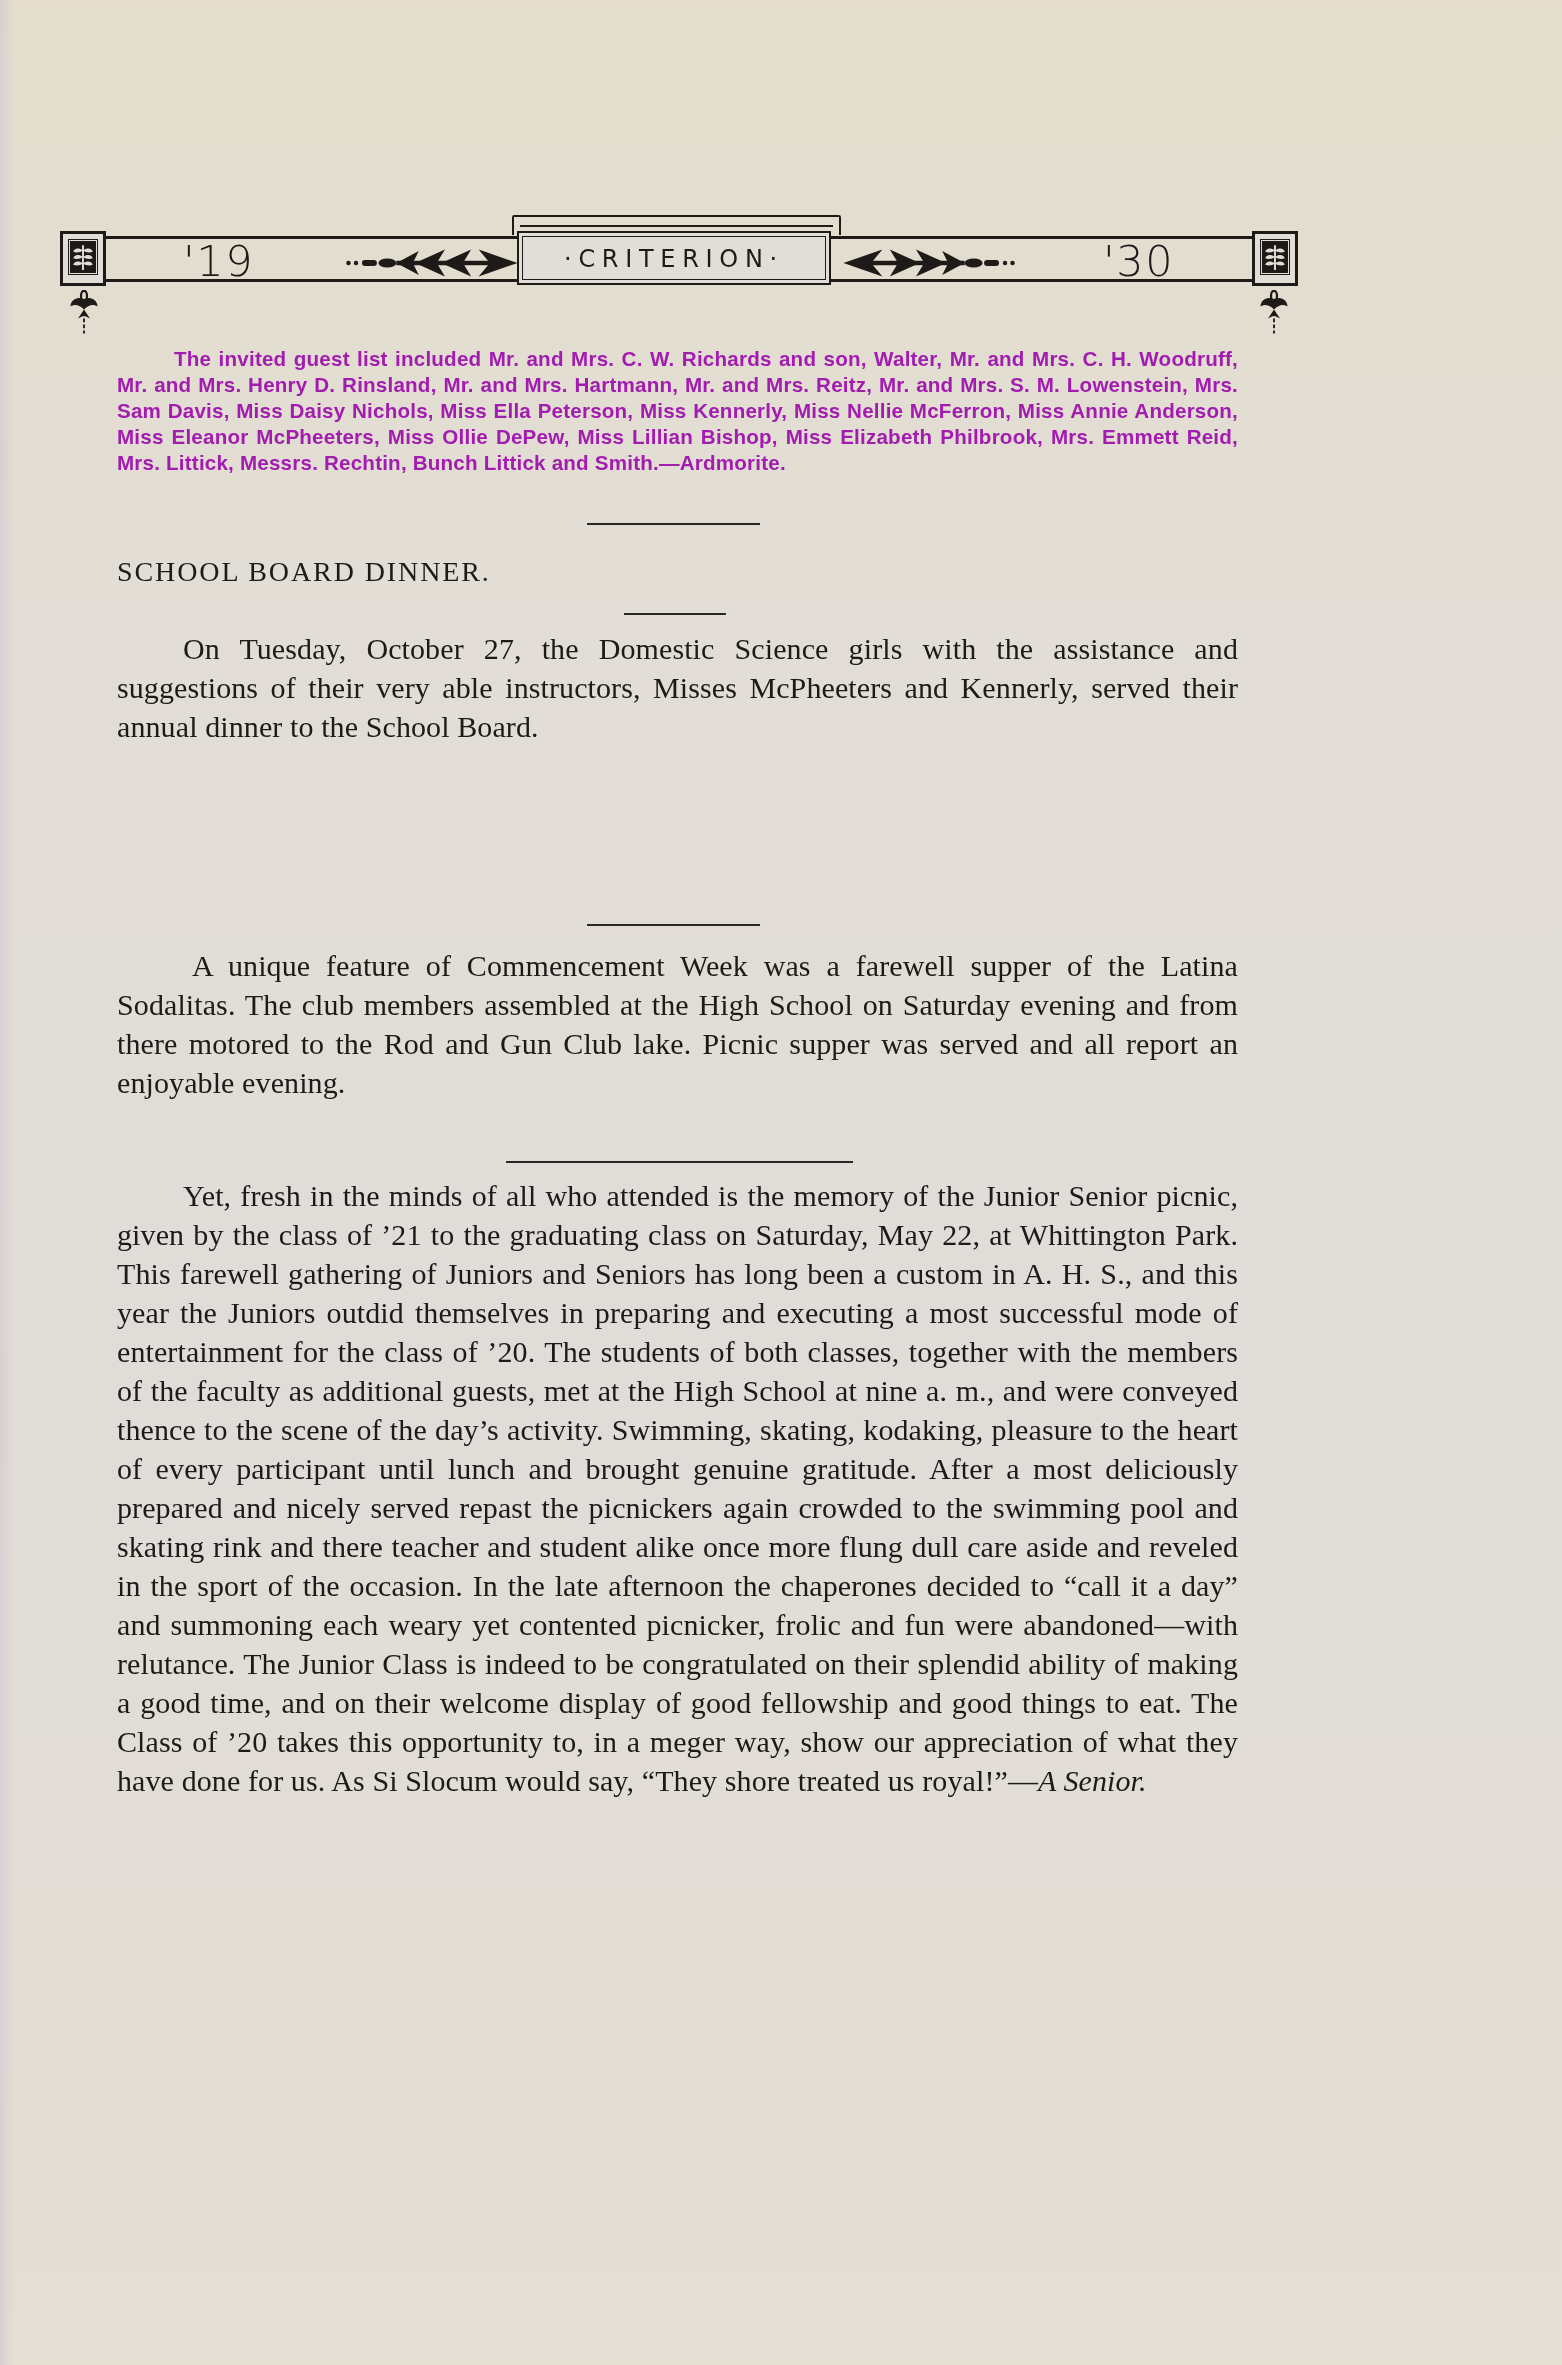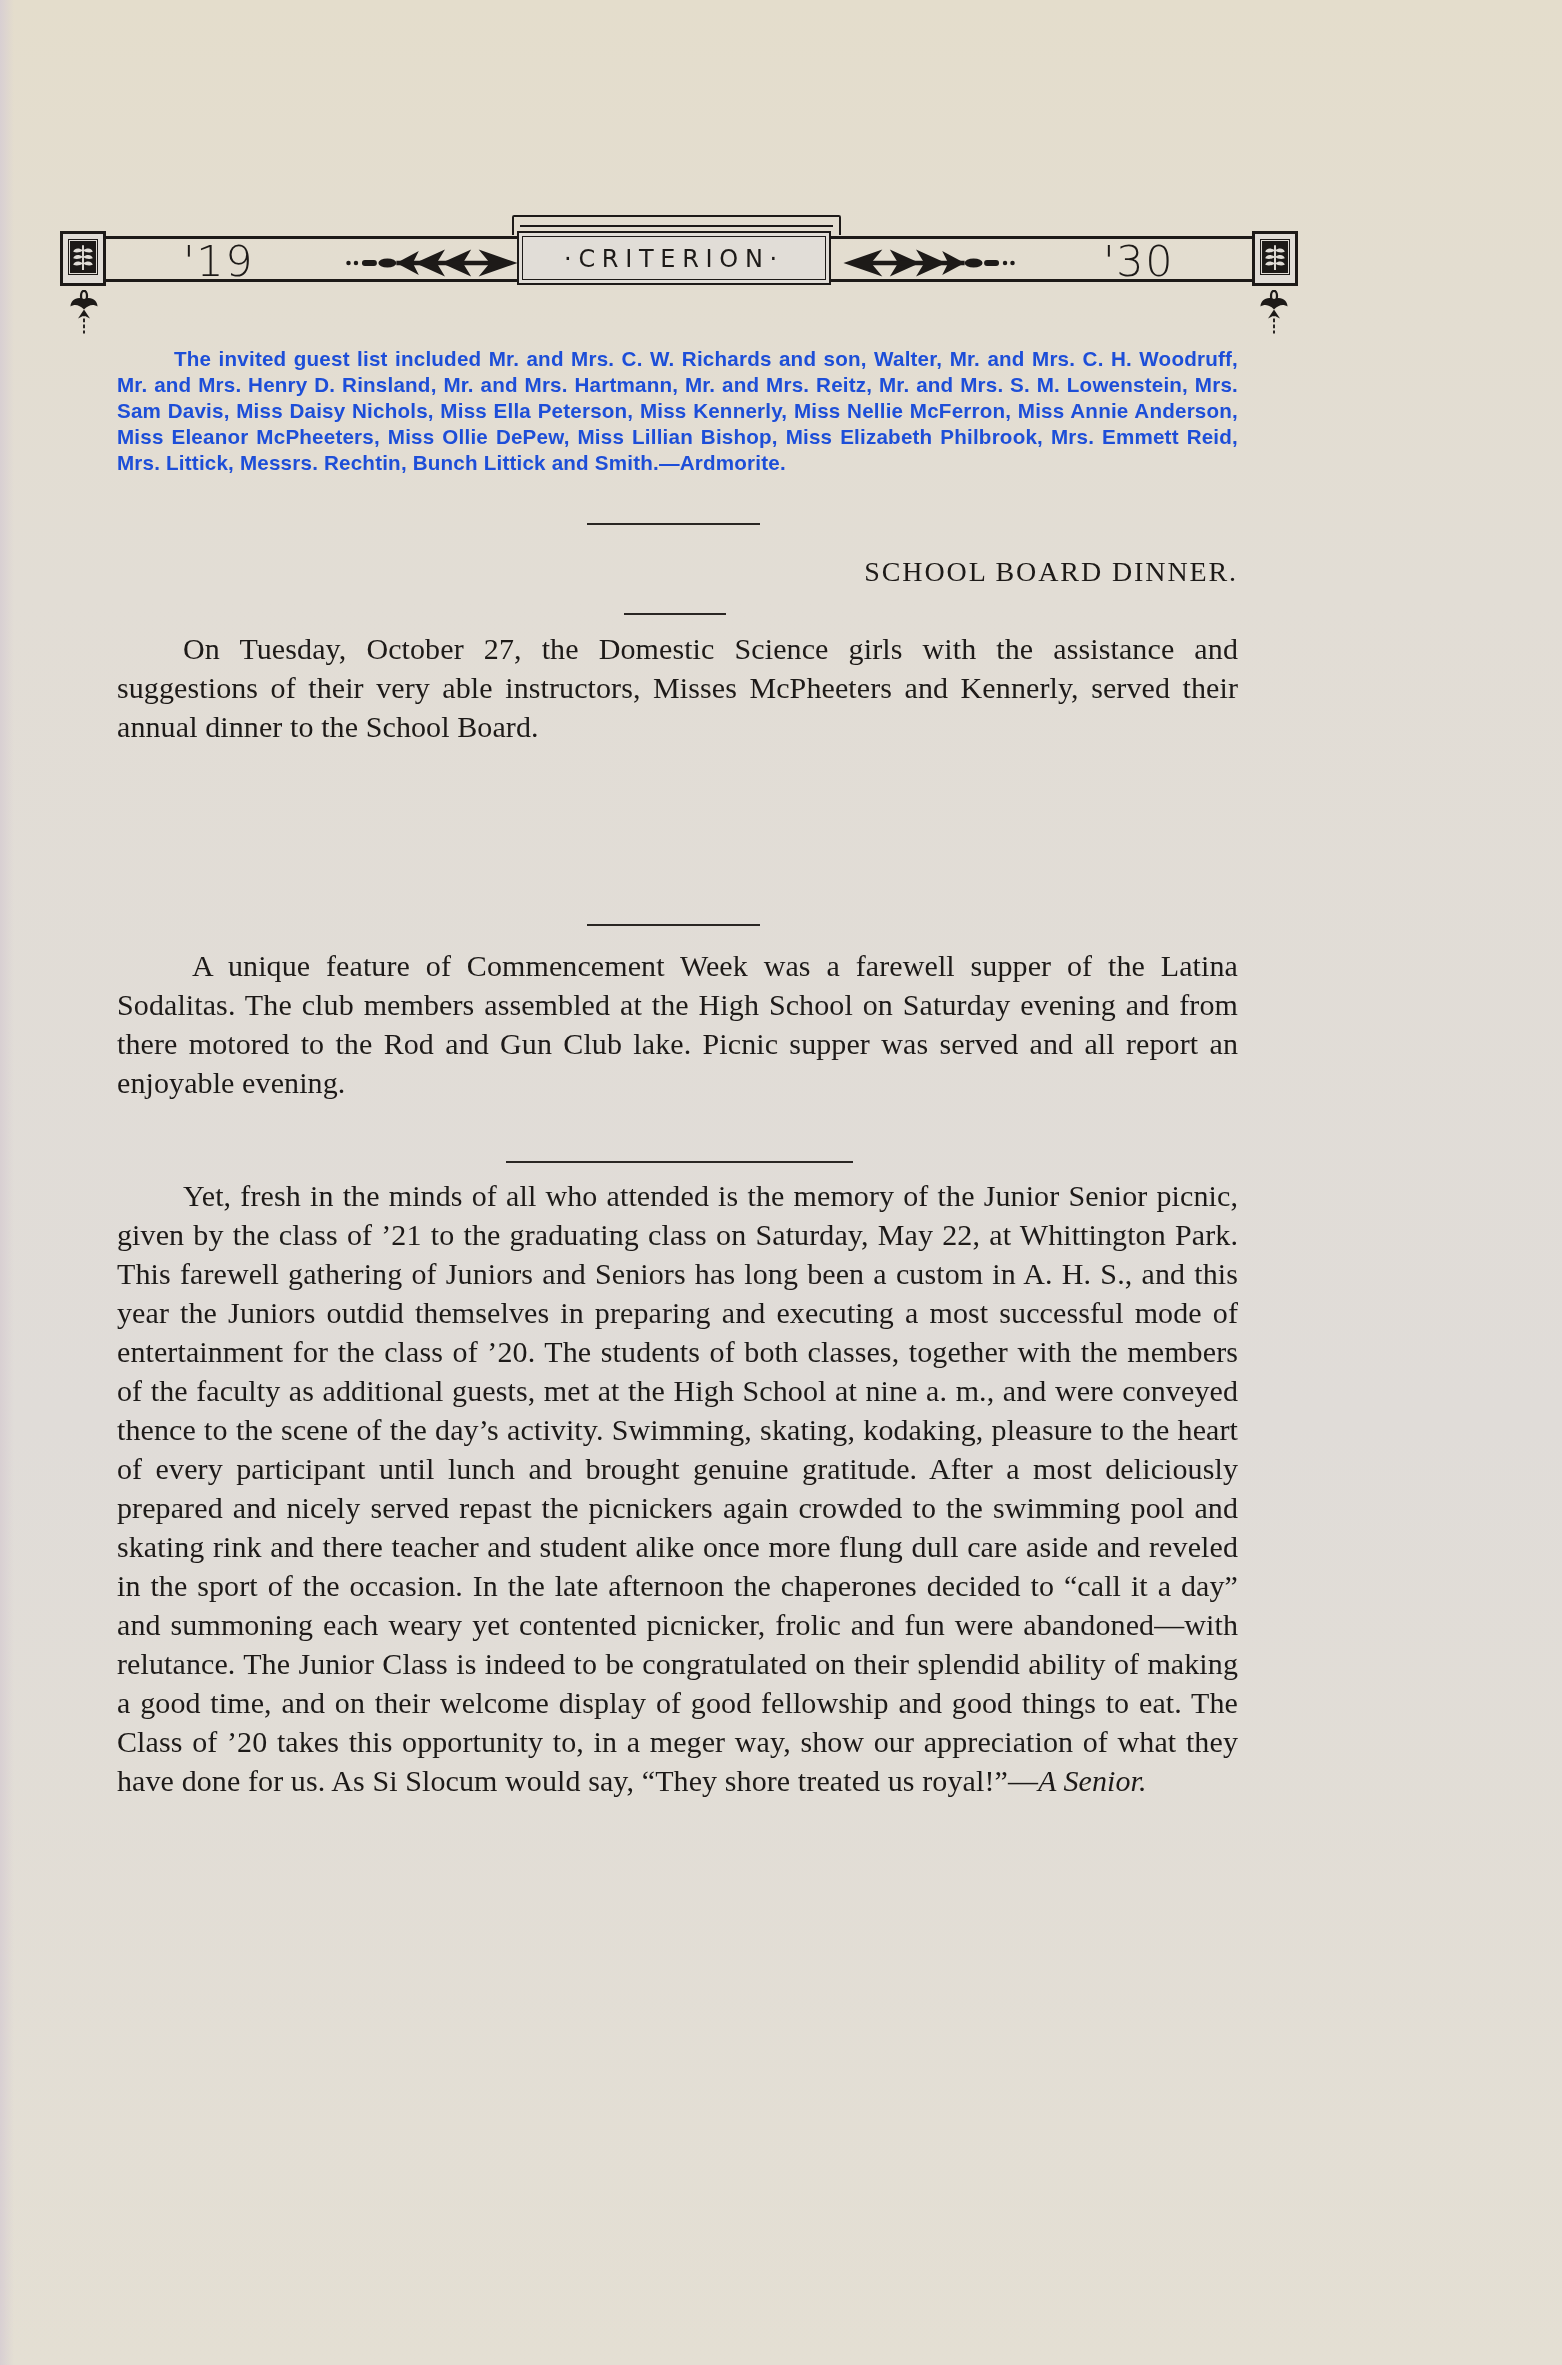--- a/index.html
+++ b/index.html
@@ -39,25 +39,25 @@
     .arrows.right { left: 770px; }
     .title-box { position: absolute; left: 457px; top: 16.4px; width: 314px; height: 54px;
       border: 2.2px solid #1d1a18; box-sizing: border-box; background: #e1ddd7; }
     .title-box:before { content: ""; position: absolute; left: 3px; right: 3px; top: 3px; bottom: 3px; border: 1.5px solid #1d1a18; }
     .title-text { position: absolute; left: 0; right: 0; top: 10.5px; text-align: center;
       font-family: "DejaVu Sans", sans-serif; font-size: 24px; letter-spacing: 6.7px; line-height: 30px; }
 
     
     .column { position: absolute; left: 117px; width: 1121px; }
     .guest-list { top: 346px; font-family: "Liberation Sans", "DejaVu Sans", sans-serif; font-size: 20.6px;
-      line-height: 26px; text-align: justify; text-align-last: justify; font-weight: bold; color: #1d4ed8;
+      line-height: 26px; text-align: justify; text-align-last: justify; font-weight: bold; color: #a21caf;
       letter-spacing: 0.2px; }
     .guest-list p { margin: 0; text-indent: 57px; text-align-last: left; }
     .rule { position: absolute; height: 0; border-top: 2.2px solid #2a2623; }
-    .heading { position: absolute; left: 117px; width: 1121px; top: 555px; text-align: right;
+    .heading { position: absolute; left: 117px; width: 1121px; top: 555px; text-align: left;
       font-size: 28px; letter-spacing: 1.9px; line-height: 33px; }
     .para { margin: 0; font-size: 30px; line-height: 39px; text-align: justify; letter-spacing: 0.1px; }
     .indent { text-indent: 66px; }
     .sig { font-style: italic; }
   </style>
 </head>
 <body>
 
 <div class="page-edge"></div>
 

